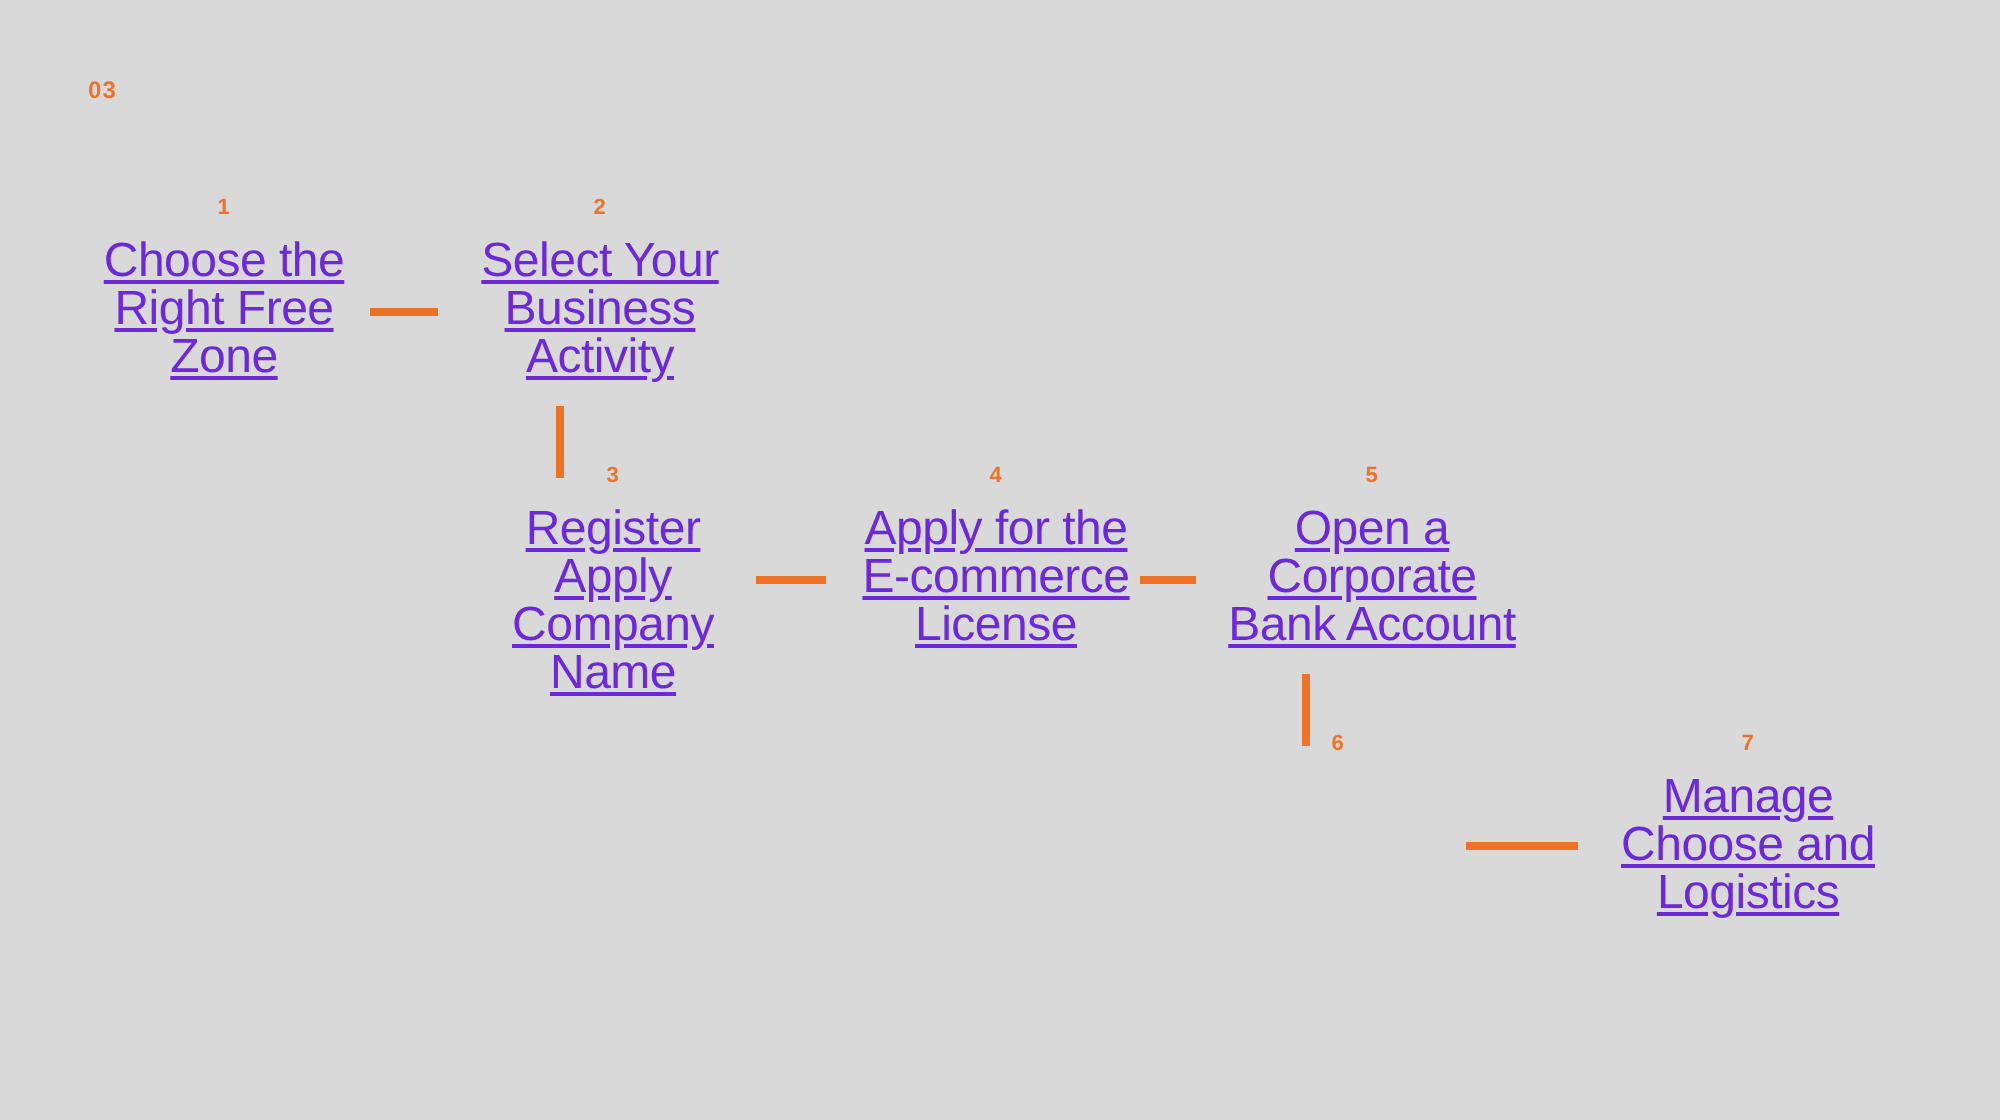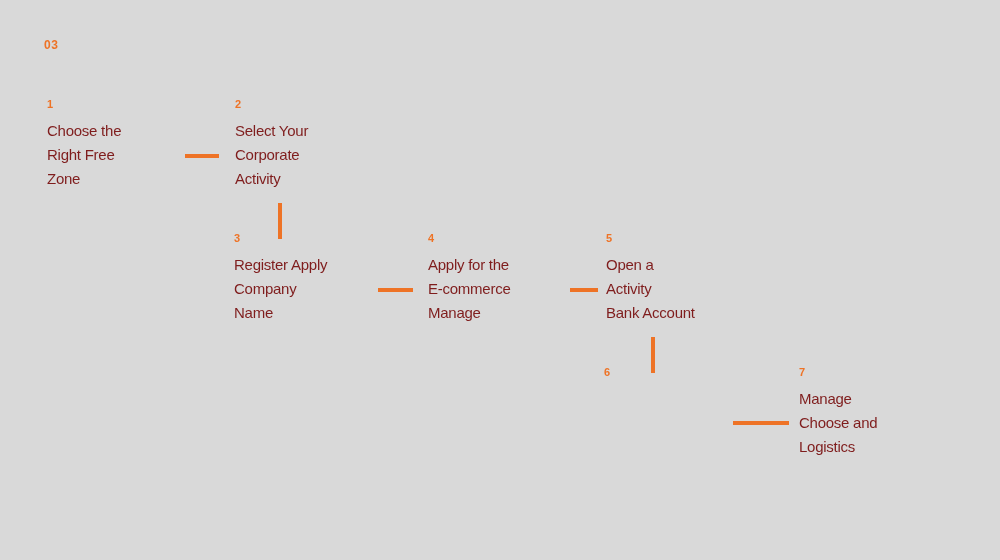--- a/index.html
+++ b/index.html
@@ -12,20 +12,21 @@
     height: 560px;
     background: #d9d9d9;
     font-family: "Liberation Sans", sans-serif;
     overflow: hidden;
   }
   #canvas {
     position: relative;
     width: 1000px;
     height: 560px;
     background: #d9d9d9;
+    text-align: center;
   }
 
   
   .section-index {
     position: absolute;
     left: 44px;
     top: 39px;
     font-size: 12px;
     font-weight: 600;
     letter-spacing: 0.6px;
@@ -39,26 +40,27 @@
   }
   .step-num {
     font-size: 11px;
     font-weight: 600;
     color: #ee7326;
     line-height: 1;
     margin-bottom: 9px;
     letter-spacing: 0.3px;
   }
   .step-title {
-    font-size: 15px;
+    font-size: 24px;
     font-weight: 400;
-    color: #7f1d1d;
+    color: #6d28d9;
     line-height: 24px;
     letter-spacing: -0.25px;
     white-space: pre-line;
+    text-decoration: underline;
   }
 
   
   .conn {
     position: absolute;
     background: #ee7326;
   }
   .conn-h { height: 4px; }
   .conn-v { width: 4px; }
 
@@ -88,42 +90,42 @@
   <div class="step step-1">
     <div class="step-num">1</div>
     <div class="step-title">Choose the
 Right Free
 Zone</div>
   </div>
 
   <div class="step step-2">
     <div class="step-num">2</div>
     <div class="step-title">Select Your
-Corporate
+Business
 Activity</div>
   </div>
 
   <div class="step step-3">
     <div class="step-num">3</div>
     <div class="step-title">Register Apply
 Company
 Name</div>
   </div>
 
   <div class="step step-4">
     <div class="step-num">4</div>
     <div class="step-title">Apply for the
 E-commerce
-Manage</div>
+License</div>
   </div>
 
   <div class="step step-5">
     <div class="step-num">5</div>
     <div class="step-title">Open a
-Activity
+Corporate
 Bank Account</div>
   </div>
 
   <div class="step step-6">
     <div class="step-num">6</div>
   </div>
 
   <div class="step step-7">
     <div class="step-num">7</div>
     <div class="step-title">Manage

